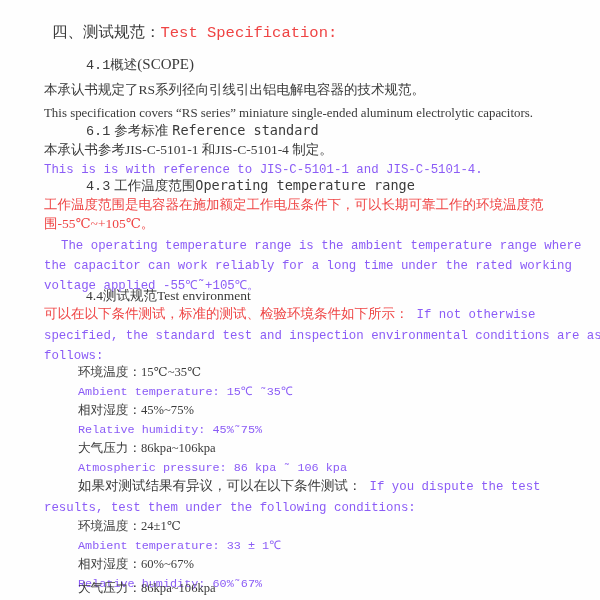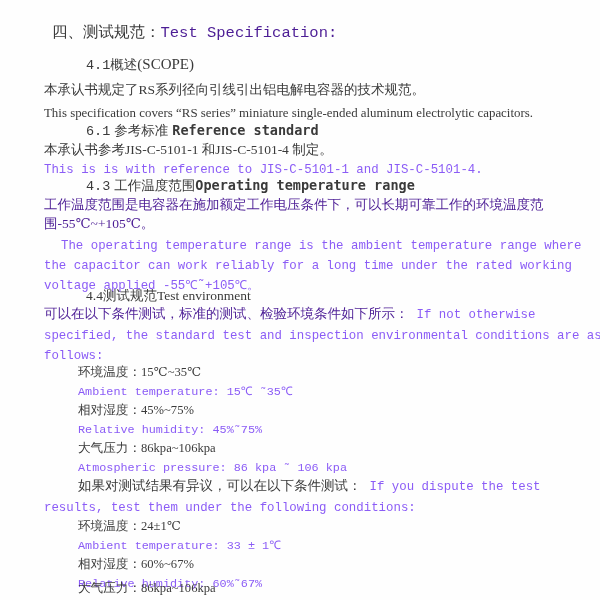--- a/index.html
+++ b/index.html
@@ -35,28 +35,27 @@
   
   .serif {
     font-family: "Liberation Serif", "DejaVu Serif", serif;
   }
   
   .mono {
     font-family: "Liberation Mono", "DejaVu Sans Mono", monospace;
   }
   .sansmono {
     font-family: "DejaVu Sans Mono", "Liberation Mono", monospace;
-    font-weight: bold;
   }
 
   .b { font-weight: normal; }
 
   
   .ink-dark  { color: #3a3a3a; }
-  .ink-mid   { color: #4c1d95; }
+  .ink-mid   { color: #ef4444; }
   .ink-soft  { color: #8b5cf6; }
 
   
   .s-title   { font-size: 15.5px; text-align: center; }
   .s-head    { font-size: 13.5px; }
   .s-body    { font-size: 13.5px; }
   .s-bodysm  { font-size: 12.6px; }
   .s-mono    { font-size: 12.4px; }
   .s-monosm  { font-size: 11.8px; }
 

